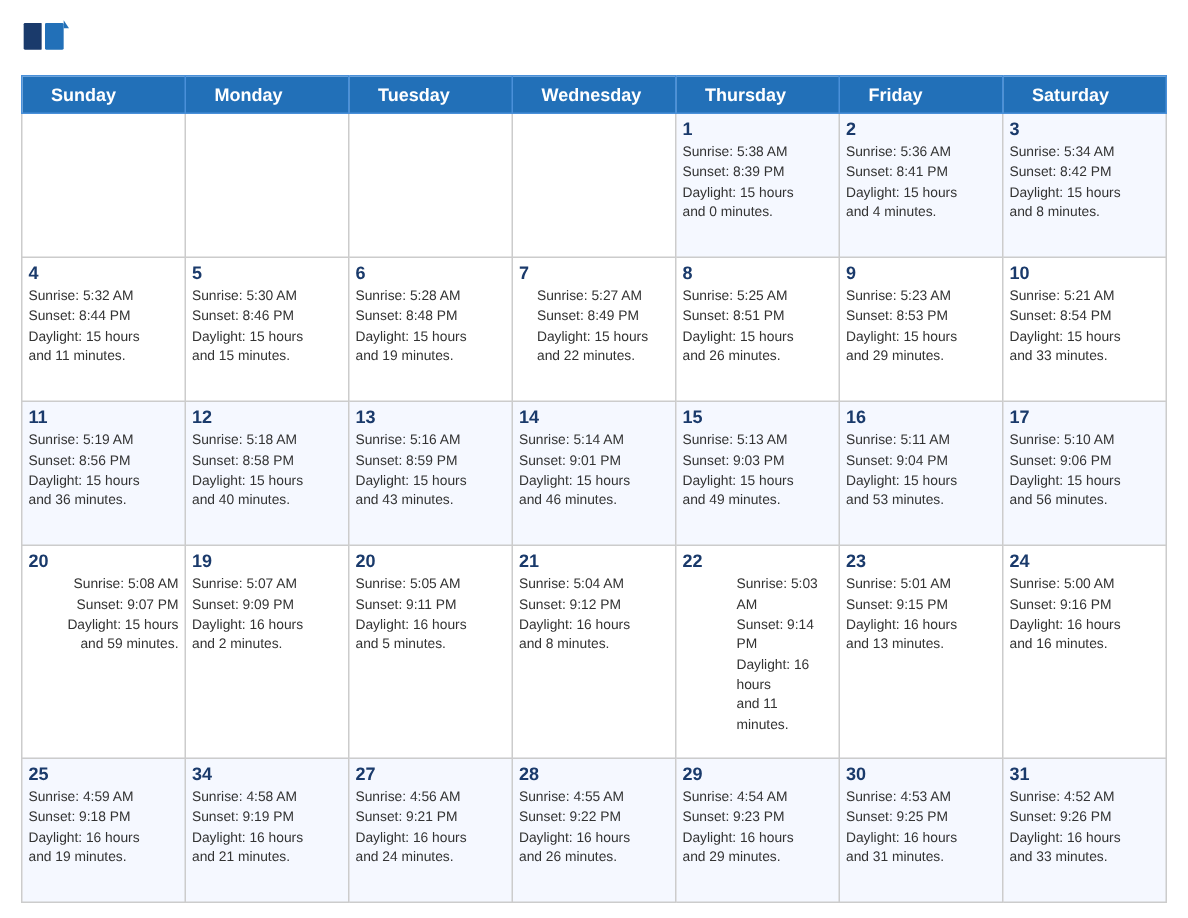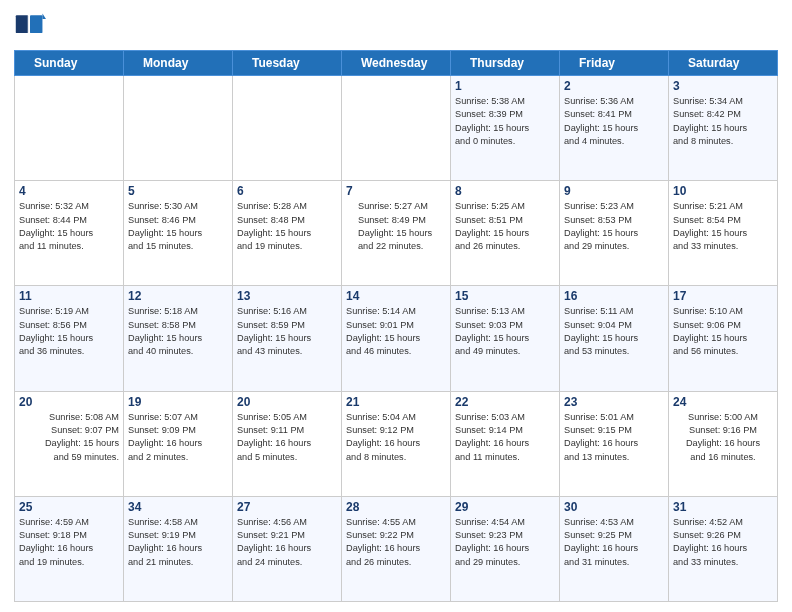--- a/index.html
+++ b/index.html
@@ -291,35 +291,35 @@
           </td>
           <td>
             <div class="day-num">21</div>
             <div class="day-detail" style="white-space: pre-line;">Sunrise: 5:04 AM
 Sunset: 9:12 PM
 Daylight: 16 hours
 and 8 minutes.</div>
           </td>
           <td>
             <div class="day-num">22</div>
-            <div class="day-detail" style="white-space: pre-line;">Sunrise: 5:03 AM
+            <div class="day-detail" style="white-space: pre-line; margin-left: 36px;">Sunrise: 5:03 AM
 Sunset: 9:14 PM
 Daylight: 16 hours
 and 11 minutes.</div>
           </td>
           <td>
             <div class="day-num">23</div>
             <div class="day-detail" style="white-space: pre-line;">Sunrise: 5:01 AM
 Sunset: 9:15 PM
 Daylight: 16 hours
 and 13 minutes.</div>
           </td>
           <td>
             <div class="day-num">24</div>
-            <div class="day-detail" style="white-space: pre-line; text-align: center;">Sunrise: 5:00 AM
+            <div class="day-detail" style="white-space: pre-line;">Sunrise: 5:00 AM
 Sunset: 9:16 PM
 Daylight: 16 hours
 and 16 minutes.</div>
           </td>
         </tr>
         <tr>
           <td>
             <div class="day-num">25</div>
             <div class="day-detail" style="white-space: pre-line;">Sunrise: 4:59 AM
 Sunset: 9:18 PM

